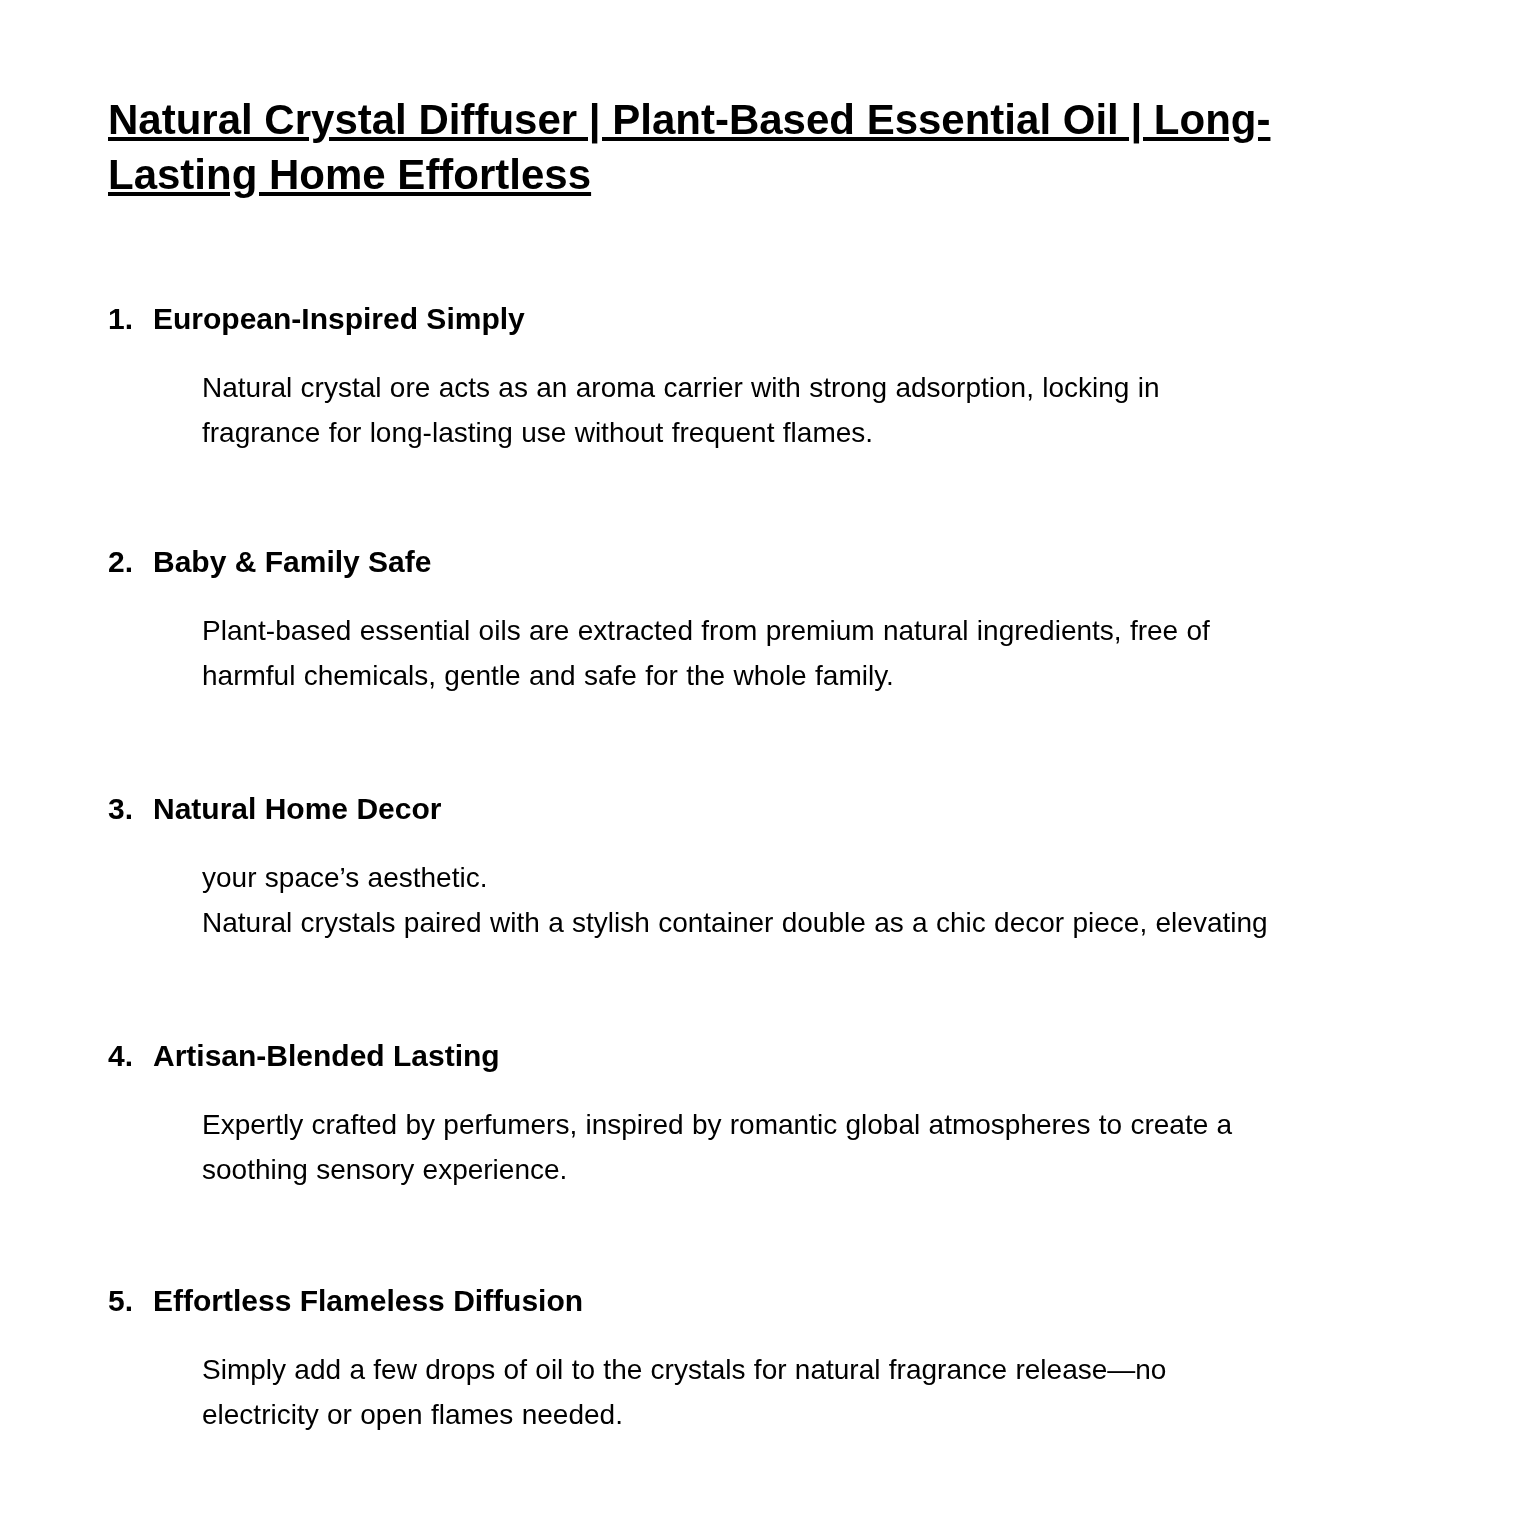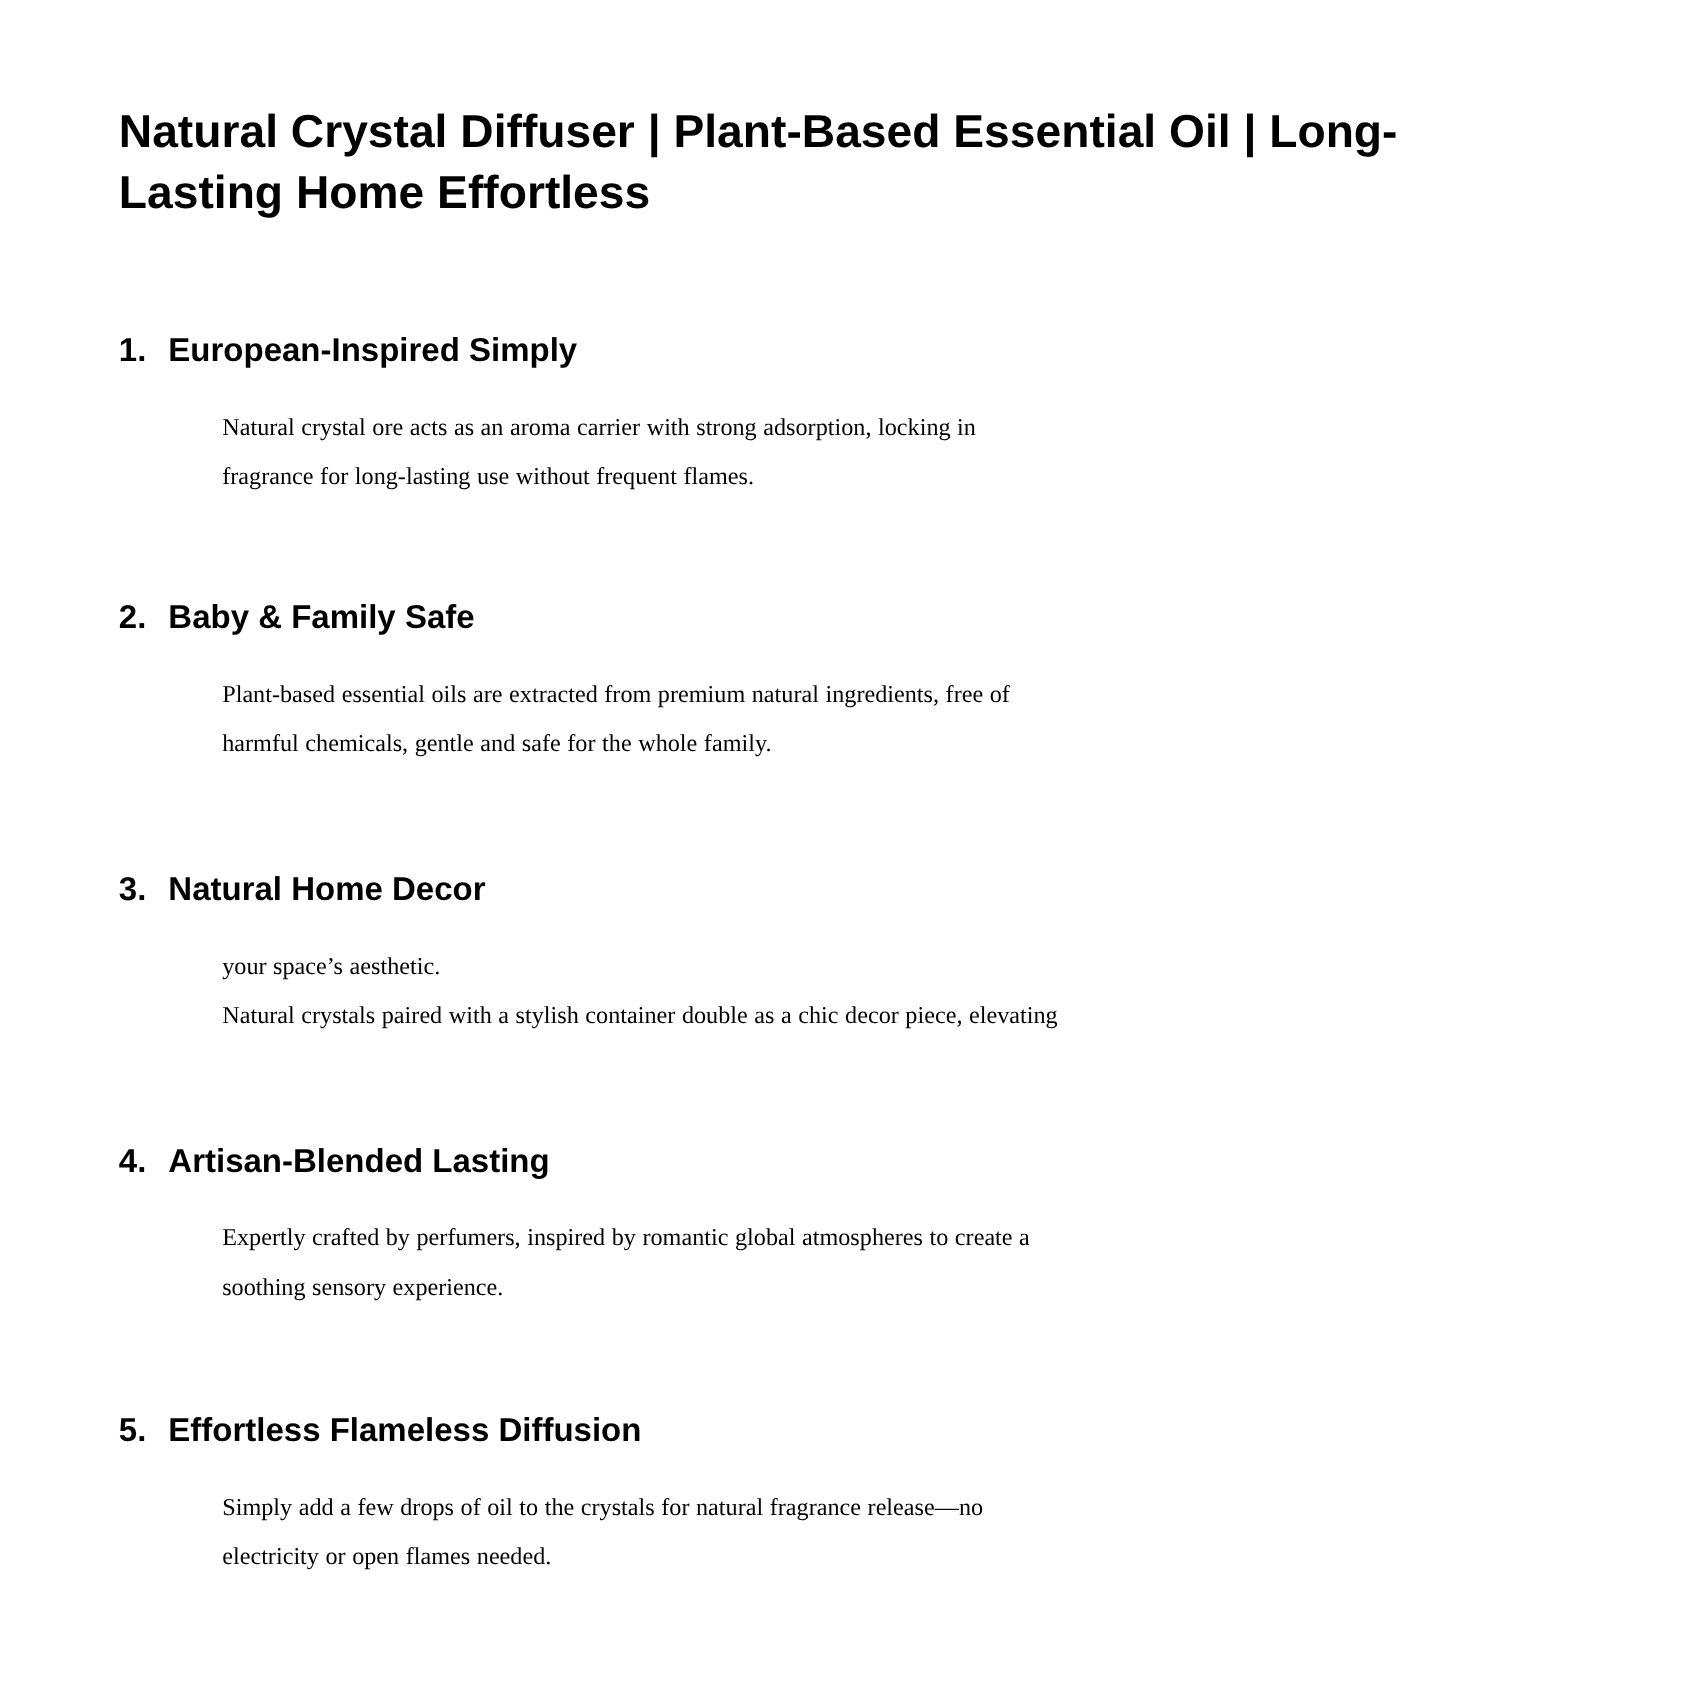--- a/index.html
+++ b/index.html
@@ -22,20 +22,21 @@
     padding-right: 90px;
   }
   
   .title {
     margin: 0;
     padding-top: 92px;
     font-size: 42px;
     line-height: 55px;
     font-weight: 700;
     letter-spacing: 0;
+    text-decoration: underline;
   }
   .title .line { white-space: nowrap; }
 
   
   section { margin-top: 92px; }
   section:nth-of-type(1) { margin-top: 98px; }
   section:nth-of-type(2) { margin-top: 88px; }
   section:nth-of-type(5) { margin-top: 90px; }
 
   h2.heading {
@@ -47,25 +48,24 @@
     align-items: baseline;
   }
   h2.heading .num {
     flex: 0 0 45px;
     width: 45px;
   }
   h2.heading .htext { white-space: nowrap; }
 
   .para {
     margin: 27px 0 0 94px;
-    font-size: 22px;
+    font-size: 28px;
     line-height: 45px;
     font-weight: 400;
     word-spacing: 0.02em;
-    font-family: Liberation Serif, serif;
   }
   .para .line { white-space: nowrap; }
 </style>
 </head>
 <body>
 
 <div class="page">
 
   <h1 class="title">
     <div class="line">Natural Crystal Diffuser | Plant-Based Essential Oil | Long-</div>

